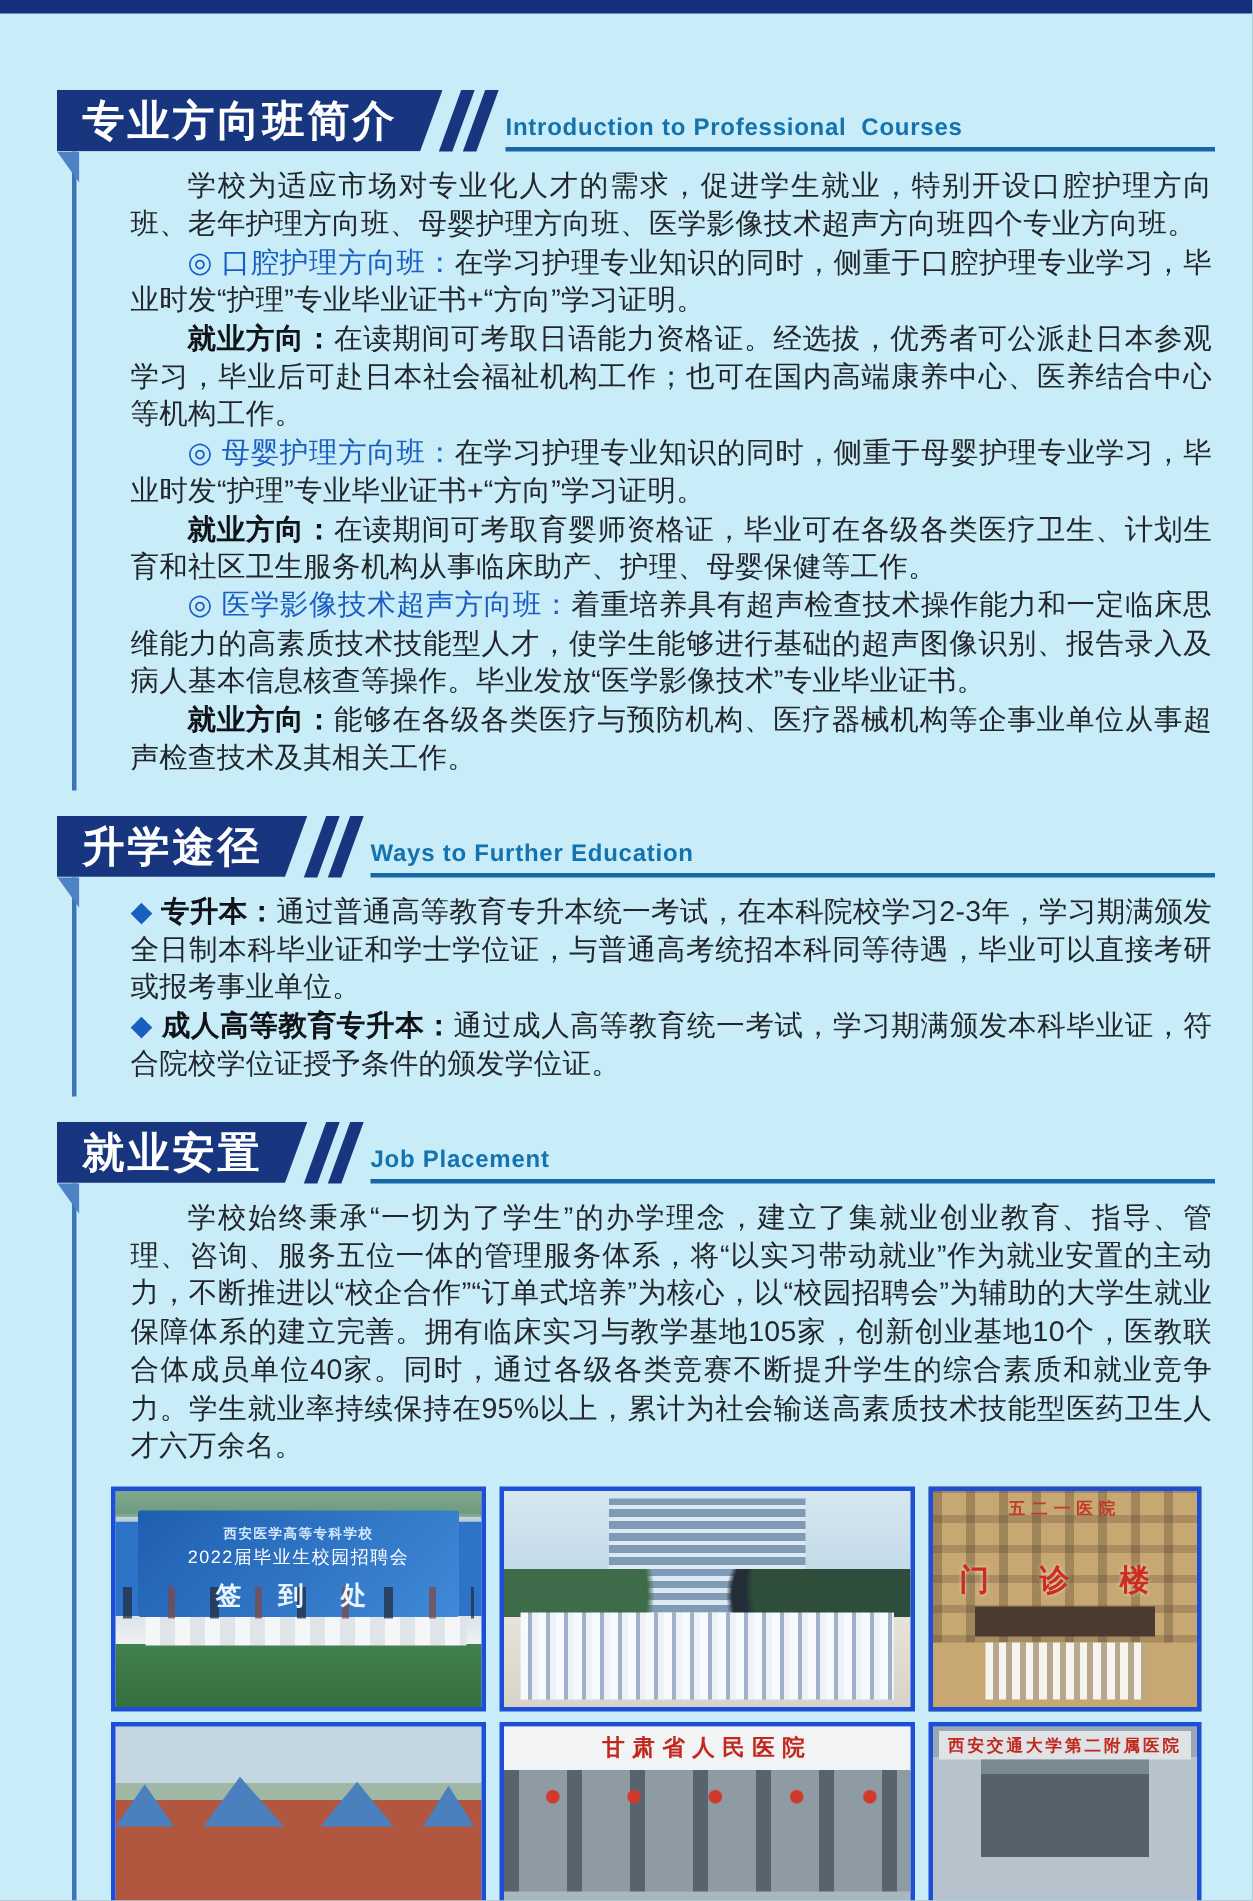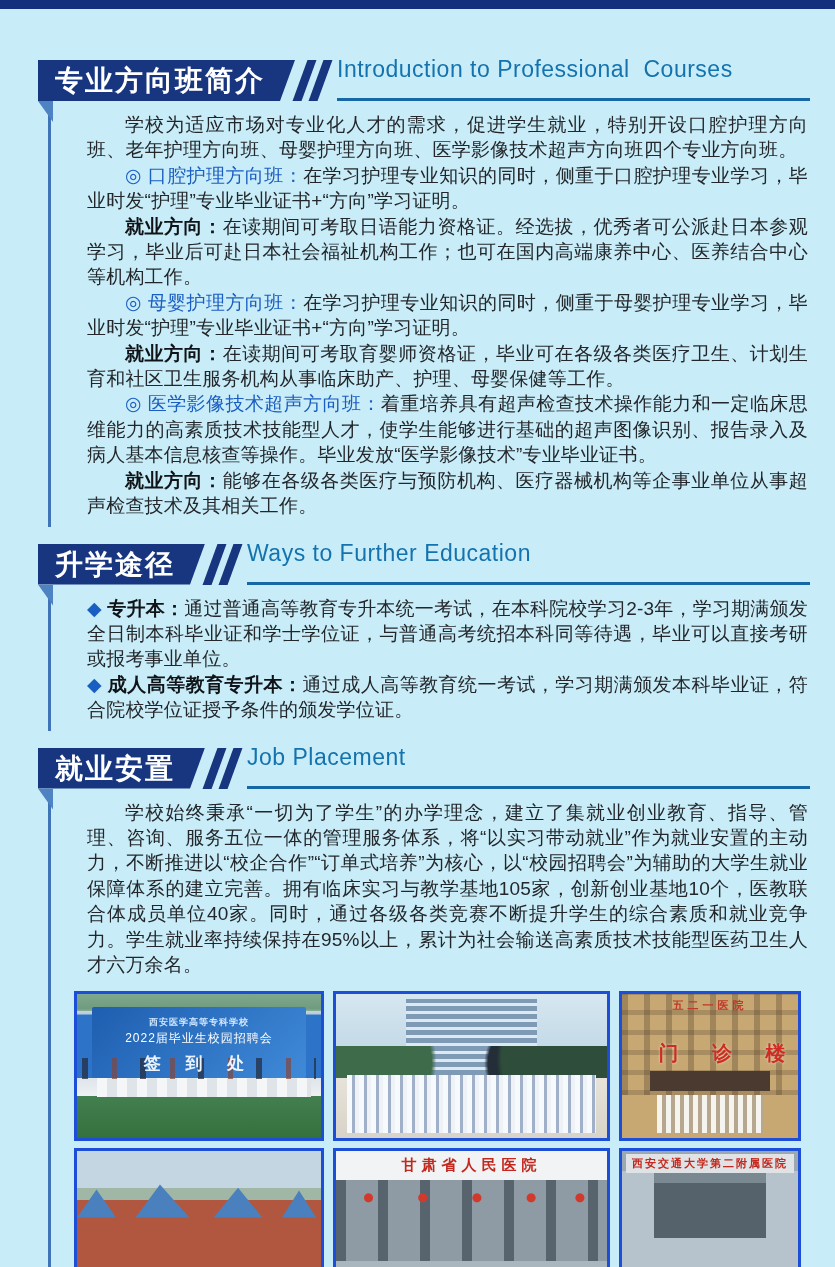--- a/index.html
+++ b/index.html
@@ -12,22 +12,22 @@
   .sec{margin-top:17px;}
   .sec:first-child{margin-top:51px;}
   .banner-row{position:relative;display:flex;align-items:stretch;margin:0 25px 0 38px;height:41px;}
   .banner{background:#17367f;color:#fff;font-weight:bold;font-size:28px;line-height:41px;
           padding:0 30px 0 17px;letter-spacing:2px;
           clip-path:polygon(0 0,100% 0,calc(100% - 15px) 100%,0 100%);}
   .stripe{width:9px;background:#17367f;transform:skewX(-20deg);flex:none;}
   .stripe.s1{margin-left:5px;}
   .stripe.s2{margin-left:7px;}
   .en-title{flex:1;margin-left:12px;border-bottom:3px solid #1667a6;color:#1473ae;
-            font-weight:normal;font-size:23px;display:flex;align-items:flex-end;
-            padding-bottom:15px;white-space:pre-wrap;letter-spacing:0.5px;}
+            font-weight:bold;font-size:16px;display:flex;align-items:flex-end;
+            padding-bottom:3px;white-space:pre-wrap;letter-spacing:0.5px;}
   .fold{position:absolute;left:0;top:41px;width:15px;height:21px;background:#4d82c3;
         clip-path:polygon(0 0,100% 0,100% 100%);}
 
   
   .sec-body{margin:0 25px 0 48px;border-left:3px solid #3f74b8;padding:11px 2px 8px 36px;}
   .para{margin:0;text-align:justify;font-size:19px;line-height:25.4px;color:#23272b;letter-spacing:.2px;}
   .para.ind{text-indent:2em;}
   .seg-blue{color:#1b5ec1;font-weight:normal;}
   .seg-bold{font-weight:bold;color:#101418;}
   .seg-diamond{color:#1b5ec1;font-weight:bold;}
@@ -62,21 +62,21 @@
 
   
   .p3{background:#c7a873;}
   .p3 .L1{left:0;top:0;width:100%;height:70%;
           background:repeating-linear-gradient(90deg,rgba(80,60,40,.32) 0 6px,transparent 6px 22px),
                      repeating-linear-gradient(0deg,rgba(90,70,50,.28) 0 5px,transparent 5px 20px);}
   .p3 .L2{left:16%;top:53%;width:68%;height:14%;background:#4a3a30;}
   .p3 .L3{left:20%;top:70%;width:60%;height:26%;background:repeating-linear-gradient(90deg,#f6f4ef 0 5px,#b7a78f 5px 9px);}
   .t-521{top:2.5%;left:50%;transform:translateX(-50%);color:#c0392b;font-size:11px;font-weight:bold;letter-spacing:4px;}
   .t-menzhen{top:32%;left:50%;transform:translateX(-50%);color:#cf2b1e;font-size:20px;font-weight:bold;letter-spacing:14px;
-             text-shadow:0 0 3px rgba(255,255,255,.55);margin-left:19px;}
+             text-shadow:0 0 3px rgba(255,255,255,.55);}
 
   
   .p4{background:linear-gradient(180deg,#c3d6e1 0 26%,#9fb7a4 26% 34%,#b2573f 34% 100%);}
   .p4 .L1{left:0;top:23%;width:100%;height:23%;background:#4a80bd;
           clip-path:polygon(0% 100%,8% 15%,16% 100%,24% 100%,34% 0%,46% 100%,56% 100%,66% 10%,76% 100%,84% 100%,91% 18%,98% 100%);}
 
   
   .p5{background:linear-gradient(180deg,#eceff1 0 20%,#aab6be 20% 100%);}
   .p5 .L1{left:0;top:0;width:100%;height:20%;background:#f2f3f4;border-bottom:2px solid #98a2a8;}
   .p5 .L2{left:0;top:20%;width:100%;height:56%;

